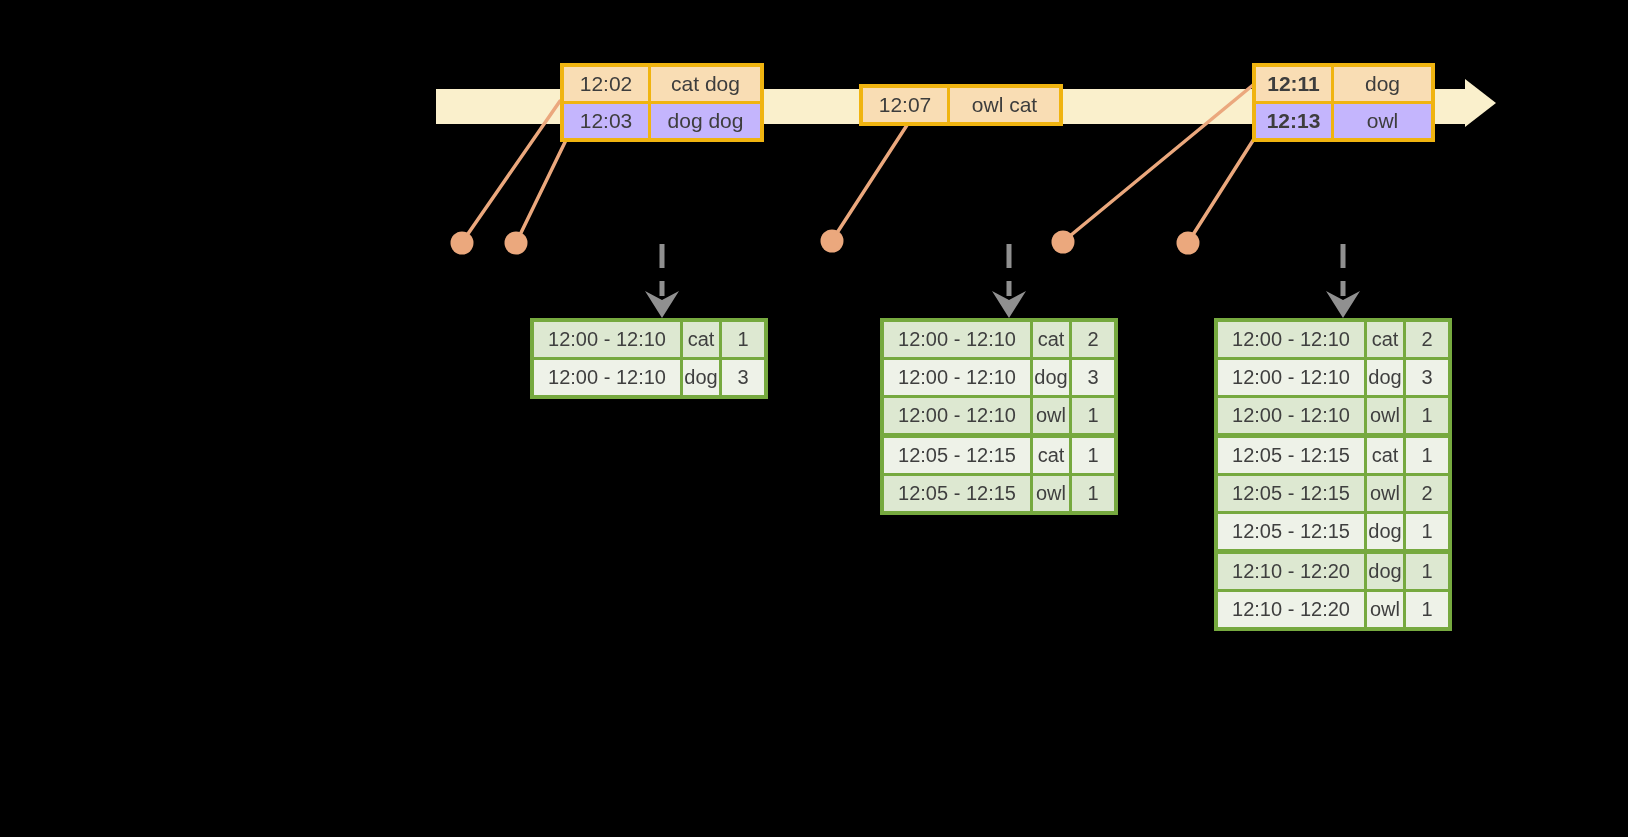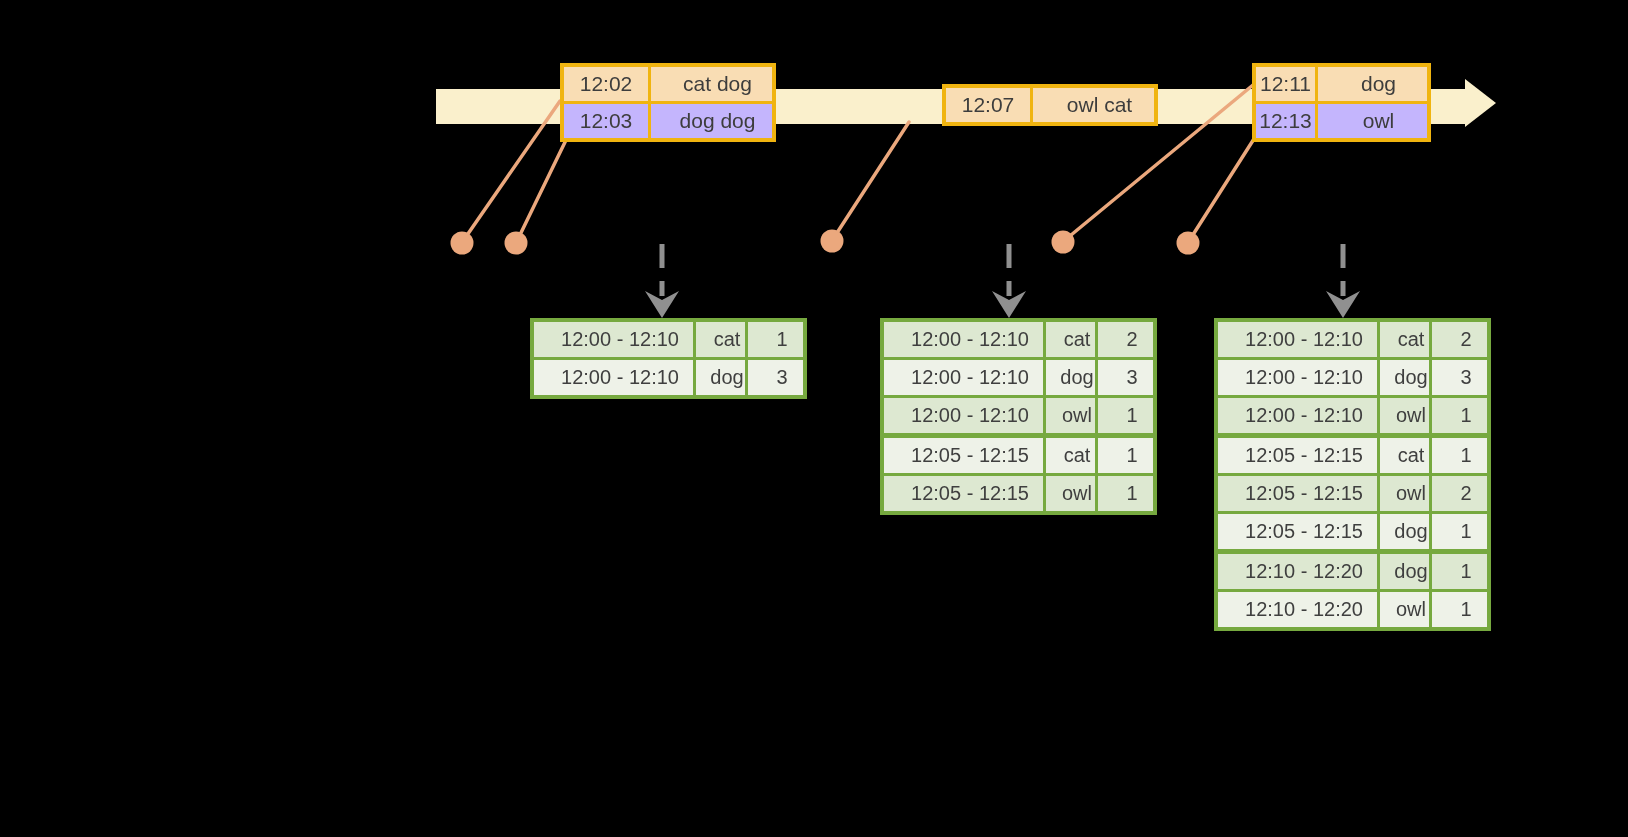--- a/index.html
+++ b/index.html
@@ -31,41 +31,41 @@
     display:flex;flex-direction:column;gap:3px;
     color:#3d3d3d;font-size:21px;
   }
   .event-box .erow{display:flex;gap:3px;}
   .event-box .ecell{
     height:34px;line-height:34px;text-align:center;
     background:#c4b5fd;white-space:nowrap;
   }
   .event-box .erow.first .ecell{background:#f9ddb4;}
   .event-box .ecell.time{width:84px;}
-  .event-box .ecell.words{width:109px;padding-left:12px;}
-  .event-box.narrow .ecell.time{width:59px;}
+  .event-box .ecell.words{width:109px;}
+  .event-box.narrow .ecell.time{width:75px;font-weight:bold;}
   .event-box.narrow .ecell.words{width:97px;}
   #event-box-0{left:520px;top:63px;}
-  #event-box-1{left:902px;top:84px;}
+  #event-box-1{left:819px;top:84px;}
   #event-box-2{left:1212px;top:63px;}
   
   .rtable{
     position:absolute;top:318px;z-index:3;
     background:#76a93f;border:4px solid #76a93f;
     display:flex;flex-direction:column;gap:3px;
     color:#3f3f3f;font-size:20px;
   }
   #rtable-0{left:490px;}
   #rtable-1{left:840px;}
   #rtable-2{left:1174px;}
   .trow{display:flex;gap:3px;}
   .trow.newgroup{margin-top:2px;}
   .tcell{
     height:35px;line-height:35px;text-align:center;
-    background:#dde8d1;white-space:nowrap;padding-left:13px;
+    background:#dde8d1;white-space:nowrap;
   }
   .trow.alt .tcell{background:#eef2e8;}
   .tcell.window{width:146px;}
   .tcell.word{width:36px;}
   .tcell.count{width:42px;}
 </style>
 </head>
 <body>
 
 <div class="canvas">

